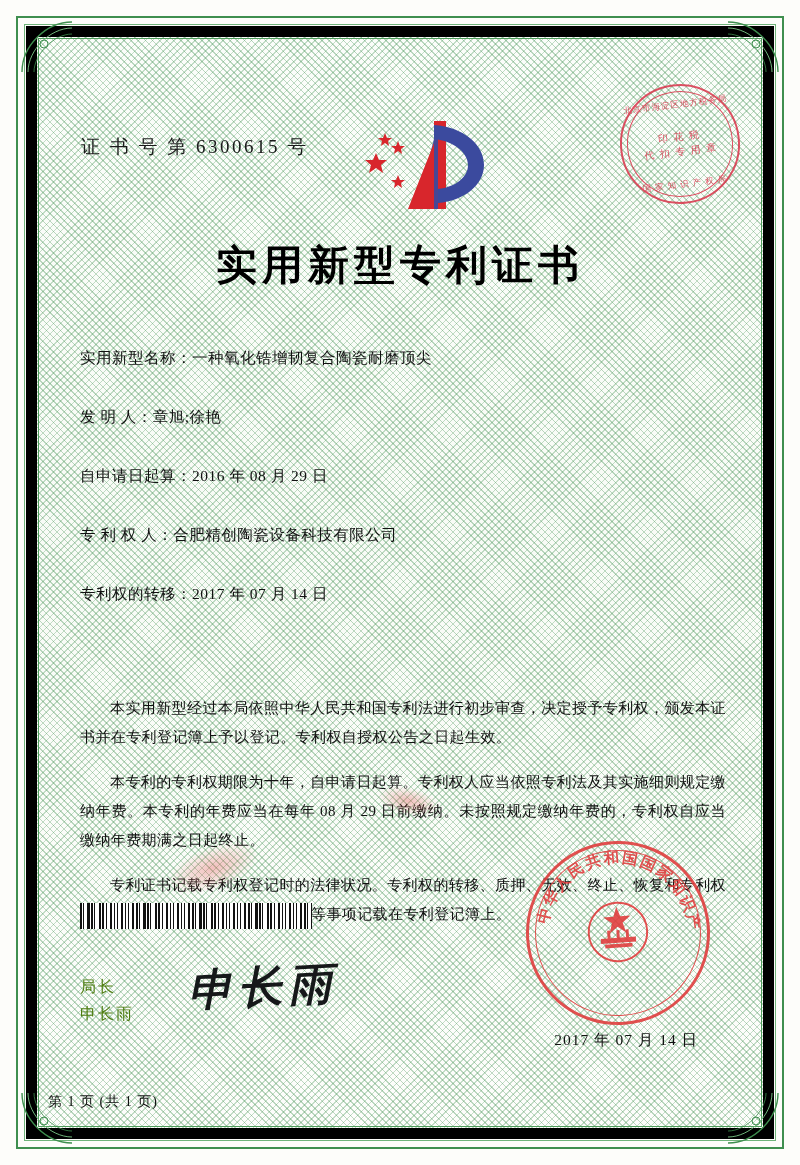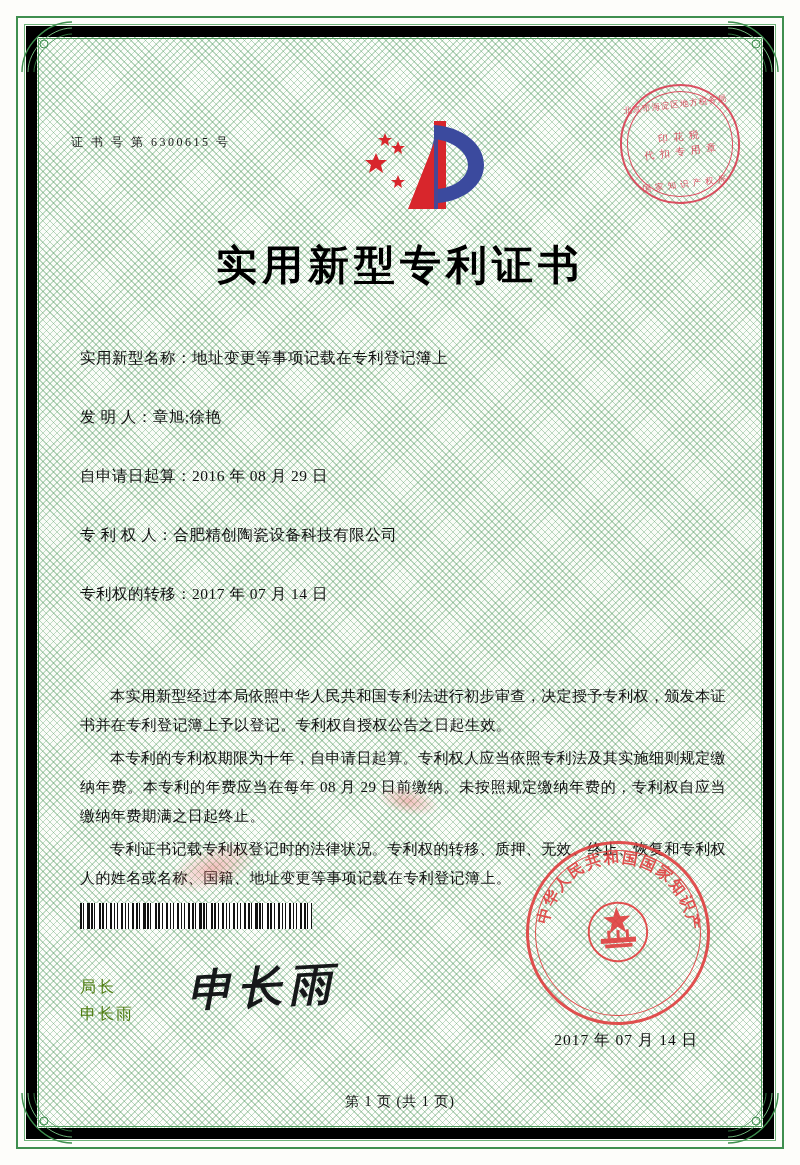--- a/index.html
+++ b/index.html
@@ -107,23 +107,23 @@
   .content {
     position: absolute;
     left: 48px;
     top: 48px;
     right: 48px;
     bottom: 48px;
   }
 
   .cert-no {
     position: absolute;
-    left: 23px;
+    left: 33px;
     top: 86px;
-    font-size: 12px;
+    font-size: 19px;
     letter-spacing: 2.5px;
     color: #1a1a1a;
     white-space: nowrap;
   }
 
   .logo {
     position: absolute;
     left: 290px;
     top: 65px;
     width: 160px;
@@ -207,21 +207,21 @@
     position: absolute;
     left: 32px;
     right: 26px;
     top: 630px;
     font-size: 15px;
     line-height: 29px;
     color: #111;
     text-align: justify;
   }
   .body-text p {
-    margin: 4px 0 3px 0;
+    margin: 16px 0 3px 0;
     text-indent: 2em;
     letter-spacing: 0.4px;
   }
 
   .barcode {
     position: absolute;
     left: 32px;
     top: 855px;
     width: 232px;
     height: 26px;
@@ -296,21 +296,20 @@
     font-size: 15.5px;
     letter-spacing: 1px;
     color: #111;
   }
 
   .page-foot {
     position: absolute;
     left: 0;
     right: 0;
     bottom: 6px;
-    text-align: center;
     font-size: 14px;
     letter-spacing: 1px;
     color: #111;
   }
 
   .smudge {
     position: absolute;
     pointer-events: none;
     background: radial-gradient(ellipse at center, rgba(220,60,60,0.32) 0%, rgba(220,60,60,0.06) 60%, rgba(220,60,60,0) 75%);
   }
@@ -386,21 +385,21 @@
         <div>印 花 税</div>
         <div>代 扣 专 用 章</div>
       </div>
       <div class="arc-bottom">国 家 知 识 产 权 局</div>
     </div>
 
     <div class="title">实用新型专利证书</div>
 
     <div class="fields">
       <div class="field">
-        <span class="lbl">实用新型名称：</span><span class="val">地址变更等事项记载在专利登记簿上</span>
+        <span class="lbl">实用新型名称：</span><span class="val">一种氧化锆增韧复合陶瓷耐磨顶尖</span>
       </div>
       <div class="field">
         <span class="lbl">发  明  人：</span><span class="val">章旭;徐艳</span>
       </div>
       <div class="field">
         <span class="lbl">自申请日起算：</span><span class="val">2016 年 08 月 29 日</span>
       </div>
       <div class="field">
         <span class="lbl">专 利 权 人：</span><span class="val">合肥精创陶瓷设备科技有限公司</span>
       </div>

